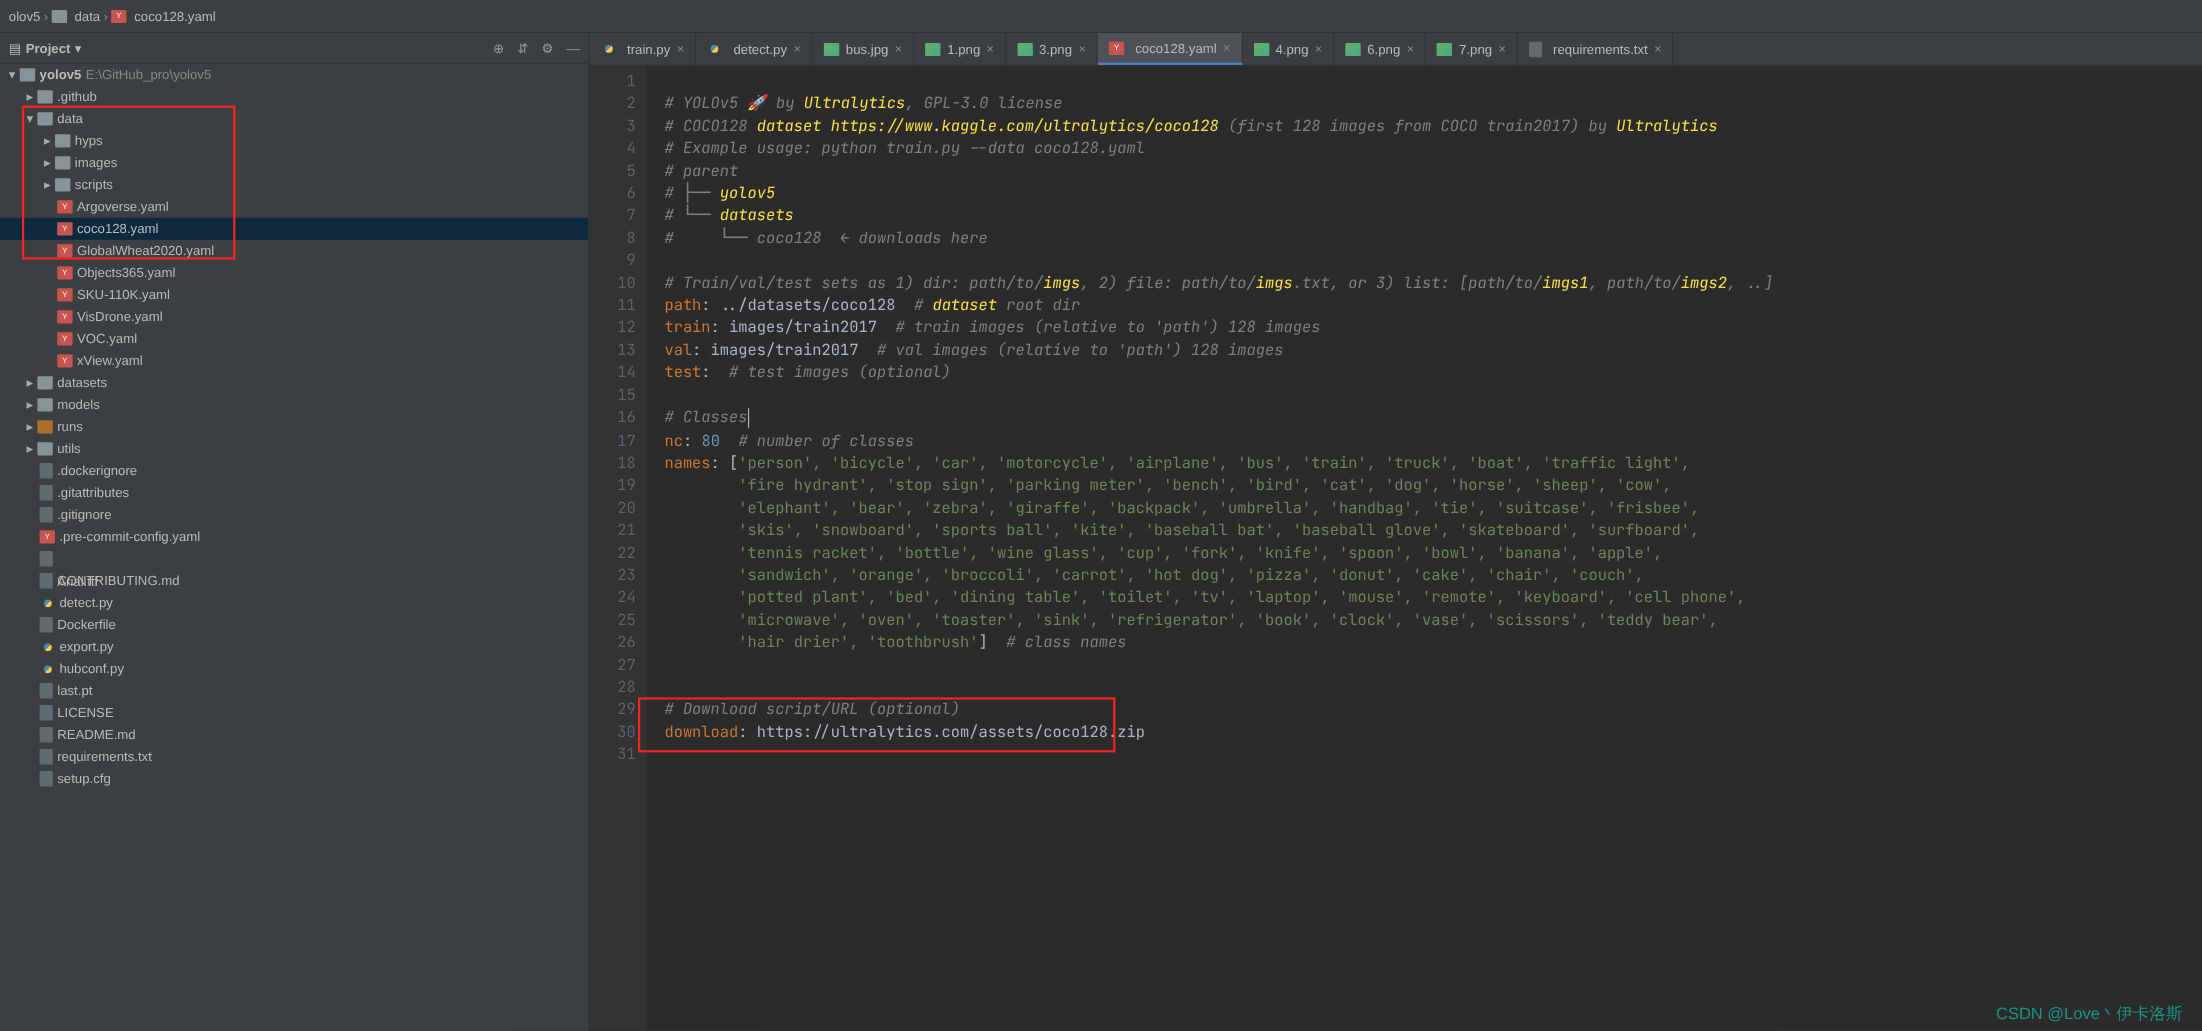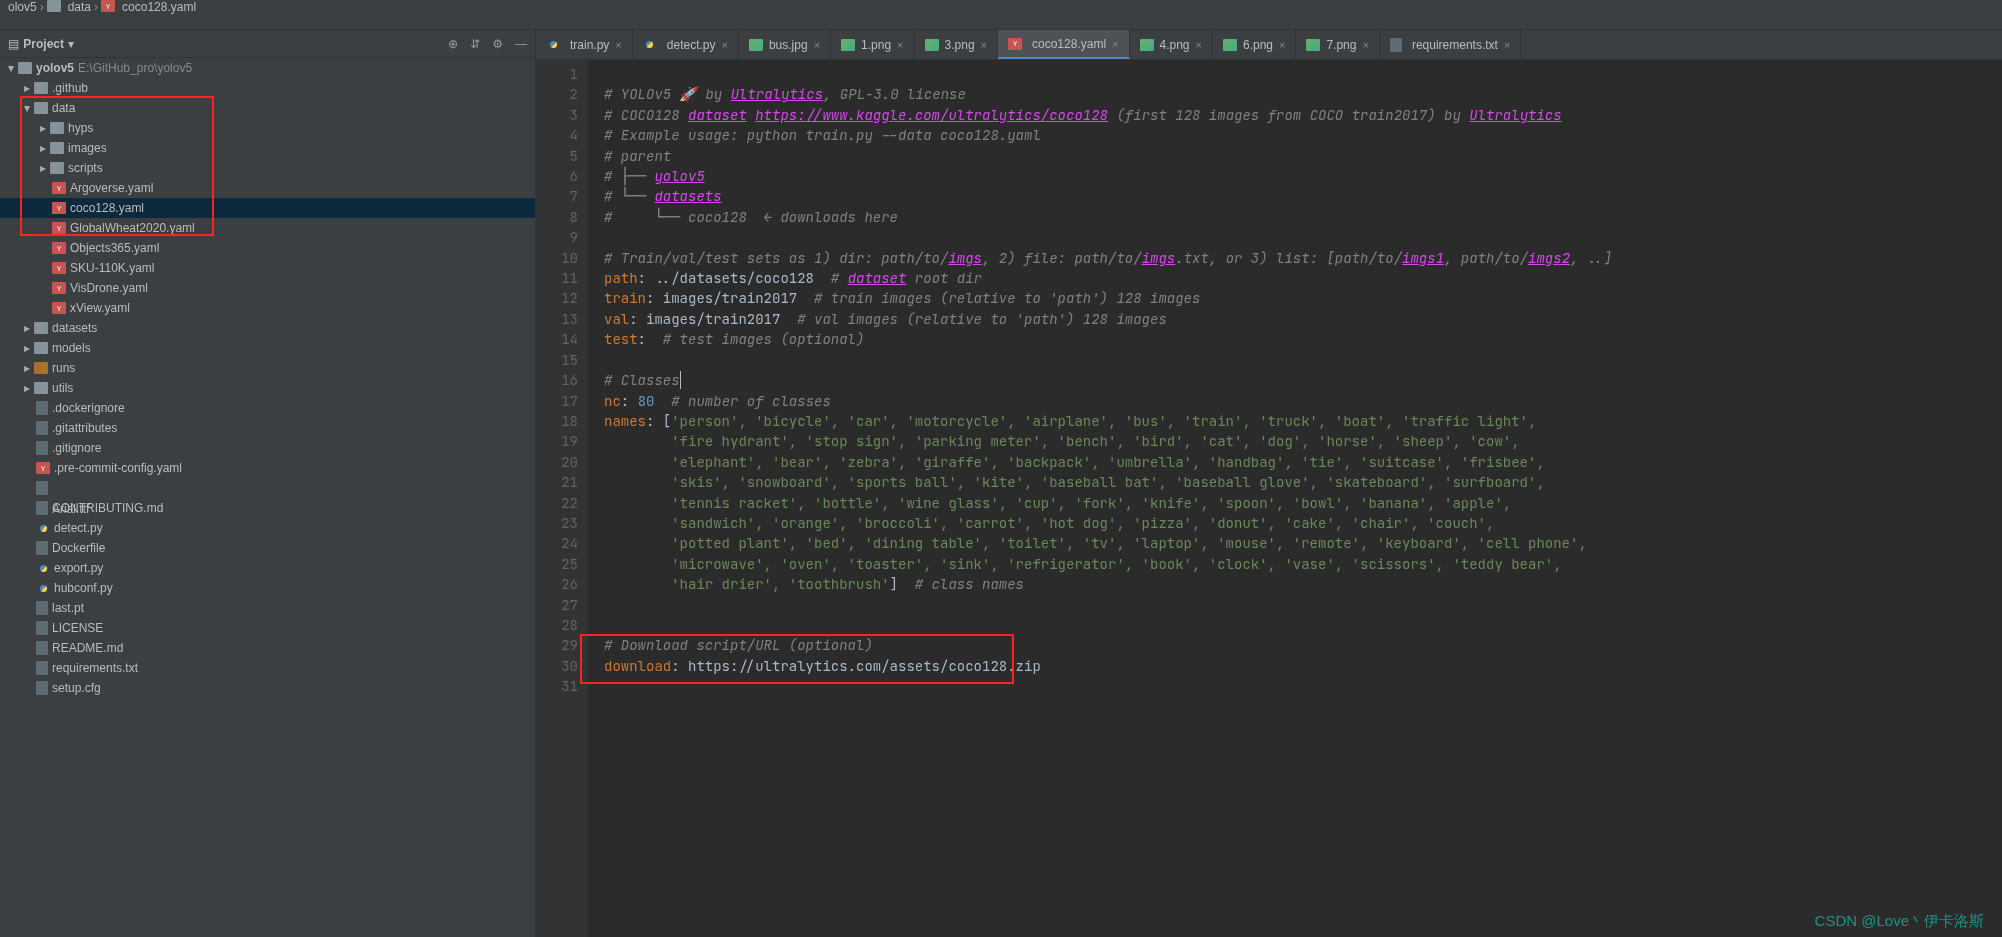--- a/index.html
+++ b/index.html
@@ -7,21 +7,21 @@
   font-family: "Segoe UI", Arial, sans-serif;
   background: #3c3f41;
   color: #bbbbbb;
   font-size: 12px;
   overflow: hidden;
   width: 2002px;
   height: 937px;
 }
 .breadcrumbs {
   display: flex;
-  align-items: flex-start;
+  align-items: center;
   height: 30px;
   padding: 0 8px;
   background: #3c3f41;
   border-bottom: 1px solid #323232;
   gap: 3px;
 }
 .breadcrumbs .sep { color: #888; }
 .breadcrumbs .crumb { color: #bbb; }
 .yaml-ic { display:inline-flex; width:14px; height:12px; background:#c75450; border-radius:1px; font-size:7px; color:#fff; align-items:center; justify-content:center; margin-right:4px; }
 .main {
@@ -66,21 +66,21 @@
 .tab { display:flex; align-items:center; height:100%; padding:0 10px; gap:6px; border-right:1px solid #323232; color:#bbb; }
 .tab.active { background:#4e5254; border-bottom:2px solid #4a88c7; }
 .tab .close { color:#888; font-size:11px; cursor:pointer;}
 .img-ic { display:inline-block; width:14px;height:12px;background:linear-gradient(135deg,#6aaf6a,#4a8);border-radius:1px;}
 .code-area { flex:1; display:flex; font-family:"JetBrains Mono","Consolas",monospace; font-size:14px; line-height:20.4px; background:#2b2b2b; position:relative; }
 .gutter { width:52px; text-align:right; color:#606366; background:#313335; padding:4px 10px 0 0; user-select:none; }
 .code { flex:1; padding:4px 0 0 16px; white-space:pre; color:#a9b7c6; position:relative; }
 .c-comment { color:#808080; font-style:italic; }
 .c-key { color:#cc7832; }
 .c-str { color:#6a8759; }
-.c-link { color:#d946ef; text-decoration:underline; font-style:italic; }
+.c-link { color:#fde047; font-style:italic; }
 .c-num { color:#6897bb; }
 .watermark { position:absolute; bottom:6px; right:18px; color:#14b8a6; opacity:.75; font-size:15px; font-family:sans-serif;}
 .caret{border-right:1px solid #bbb;}
 </style>
 </head>
 <body>
 
 <div class="breadcrumbs">
   <span class="crumb">olov5</span>
   <span class="sep">›</span>
@@ -166,20 +166,25 @@
         </div>
       <div class="node">
           <span class="indent" style="width:52px"></span>
           <span class="yaml-ic">Y</span>
           <span class="label">SKU-110K.yaml</span>
         </div>
       <div class="node">
           <span class="indent" style="width:52px"></span>
           <span class="yaml-ic">Y</span>
           <span class="label">VisDrone.yaml</span>
+        </div>
+      <div class="node">
+          <span class="indent" style="width:52px"></span>
+          <span class="yaml-ic">Y</span>
+          <span class="label">VOC.yaml</span>
         </div>
       <div class="node">
           <span class="indent" style="width:52px"></span>
           <span class="yaml-ic">Y</span>
           <span class="label">xView.yaml</span>
         </div>
       <div class="node">
           <span class="indent" style="width:20px"></span>
           <span class="arrow">▸</span>
           <span class="dir-ic"></span>

